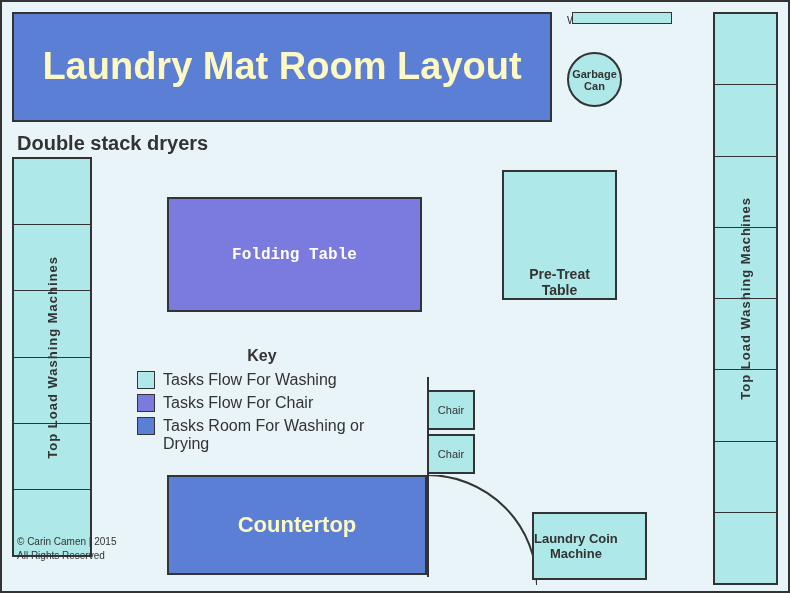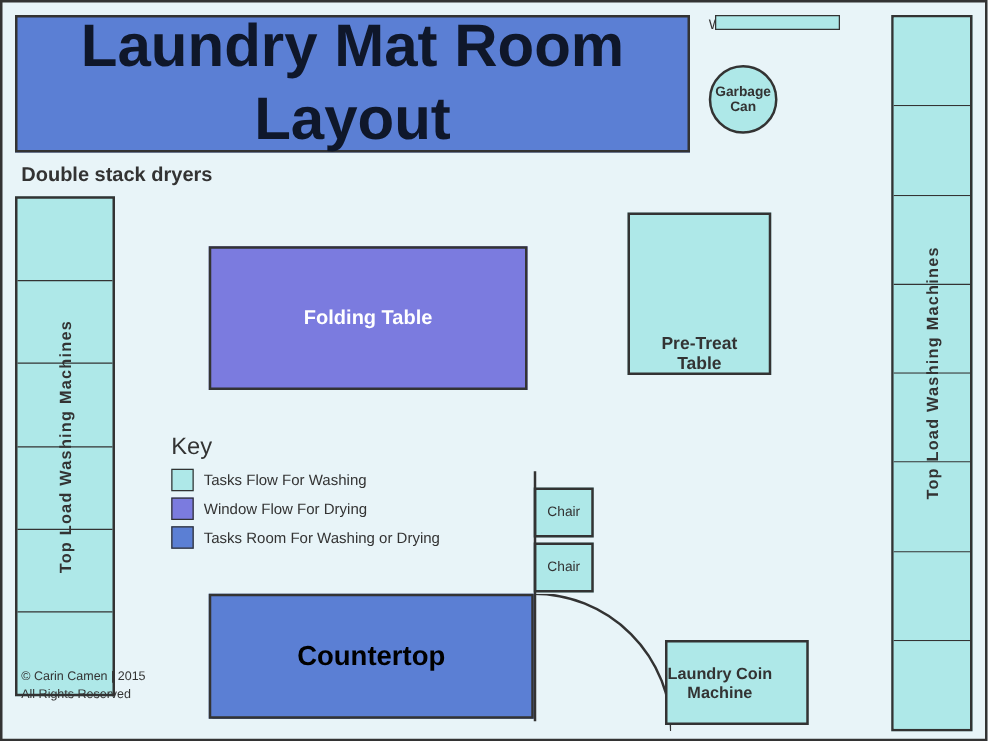--- a/index.html
+++ b/index.html
@@ -19,23 +19,23 @@
       left: 10px;
       width: 540px;
       height: 110px;
       background: #5b7fd4;
       border: 2px solid #333;
       display: flex;
       align-items: center;
       justify-content: center;
     }
     .title-text {
-      font-size: 48px;
-      font-weight: bold;
-      color: #0f172a;
+      font-size: 38px;
+      font-weight: bold;
+      color: #fef9c3;
       text-align: center;
       line-height: 1.2;
     }
     
     .window-fan-label {
       position: absolute;
       top: 12px;
       left: 565px;
       font-size: 11px;
       color: #333;
@@ -104,21 +104,21 @@
       writing-mode: vertical-rl;
       transform: rotate(180deg);
       font-weight: bold;
       letter-spacing: 1px;
     }
     
     .dryers-label {
       position: absolute;
       top: 130px;
       left: 15px;
-      font-size: 16px;
+      font-size: 20px;
       font-weight: bold;
       color: #333;
     }
     
     .left-column {
       position: absolute;
       top: 155px;
       left: 10px;
       width: 80px;
       height: 400px;
@@ -159,20 +159,21 @@
       width: 255px;
       height: 115px;
       background: #7b7bdf;
       border: 2px solid #333;
       display: flex;
       align-items: center;
       justify-content: center;
       font-size: 16px;
       color: #fff;
       font-weight: bold;
+      font-family: Liberation Mono, monospace;
     }
     
     .pre-treat-table {
       position: absolute;
       top: 168px;
       left: 500px;
       width: 115px;
       height: 130px;
       background: #aee8e8;
       border: 2px solid #333;
@@ -185,30 +186,30 @@
       font-weight: bold;
     }
     
     .key-section {
       position: absolute;
       top: 345px;
       left: 135px;
       width: 250px;
     }
     .key-title {
-      font-size: 19px;
-      font-weight: normal;
+      font-size: 16px;
+      font-weight: bold;
       color: #333;
       margin-bottom: 6px;
+      text-align: center;
     }
     .key-item {
       display: flex;
-      align-items: center;
       margin-bottom: 5px;
-      font-size: 12px;
+      font-size: 16px;
       color: #333;
     }
     .key-swatch {
       width: 18px;
       height: 18px;
       border: 1px solid #333;
       margin-right: 8px;
       flex-shrink: 0;
     }
     .swatch-cyan { background: #aee8e8; }
@@ -249,21 +250,21 @@
       top: 473px;
       left: 165px;
       width: 260px;
       height: 100px;
       background: #5b7fd4;
       border: 2px solid #333;
       display: flex;
       align-items: center;
       justify-content: center;
       font-size: 22px;
-      color: #000000;
+      color: #fef9c3;
       font-weight: bold;
     }
     
     .wash-machine-graphic {
       position: absolute;
       top: 477px;
       left: 168px;
       width: 110px;
       height: 96px;
       background: #7b9fd4;
@@ -387,21 +388,21 @@
   </div>
 
   <div class="key-section">
     <div class="key-title">Key</div>
     <div class="key-item">
       <div class="key-swatch swatch-cyan"></div>
       <span>Tasks Flow For Washing</span>
     </div>
     <div class="key-item">
       <div class="key-swatch swatch-purple"></div>
-      <span>Window Flow For Drying</span>
+      <span>Tasks Flow For Chair</span>
     </div>
     <div class="key-item">
       <div class="key-swatch swatch-blue"></div>
       <span>Tasks Room For Washing or Drying</span>
     </div>
   </div>
 
   <div class="chair1">
     <span>Chair</span>
   </div>

